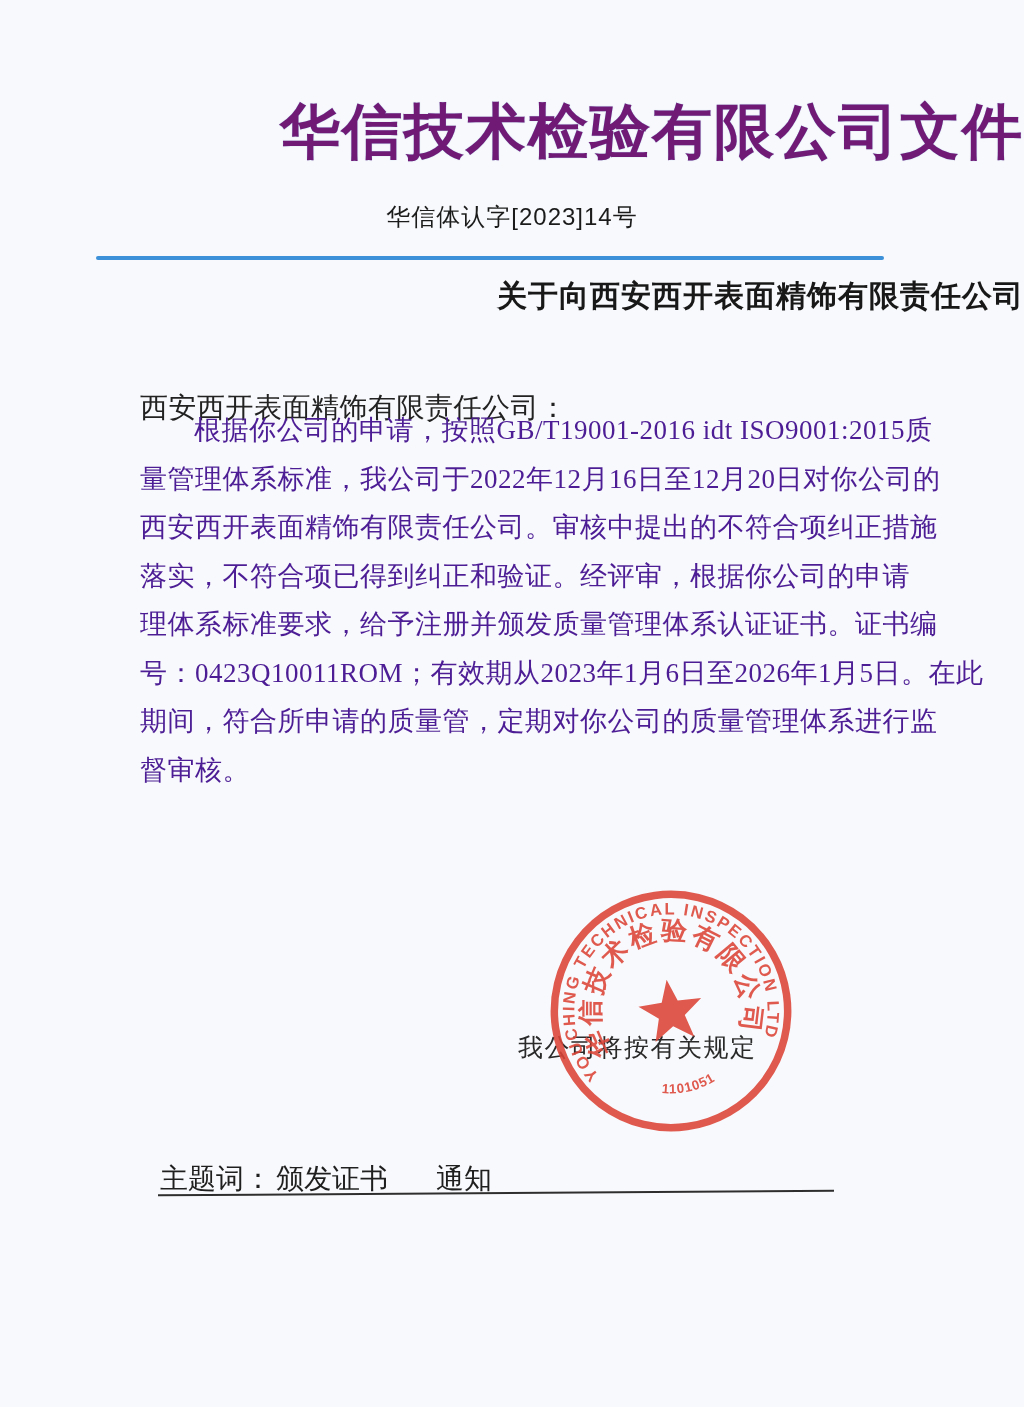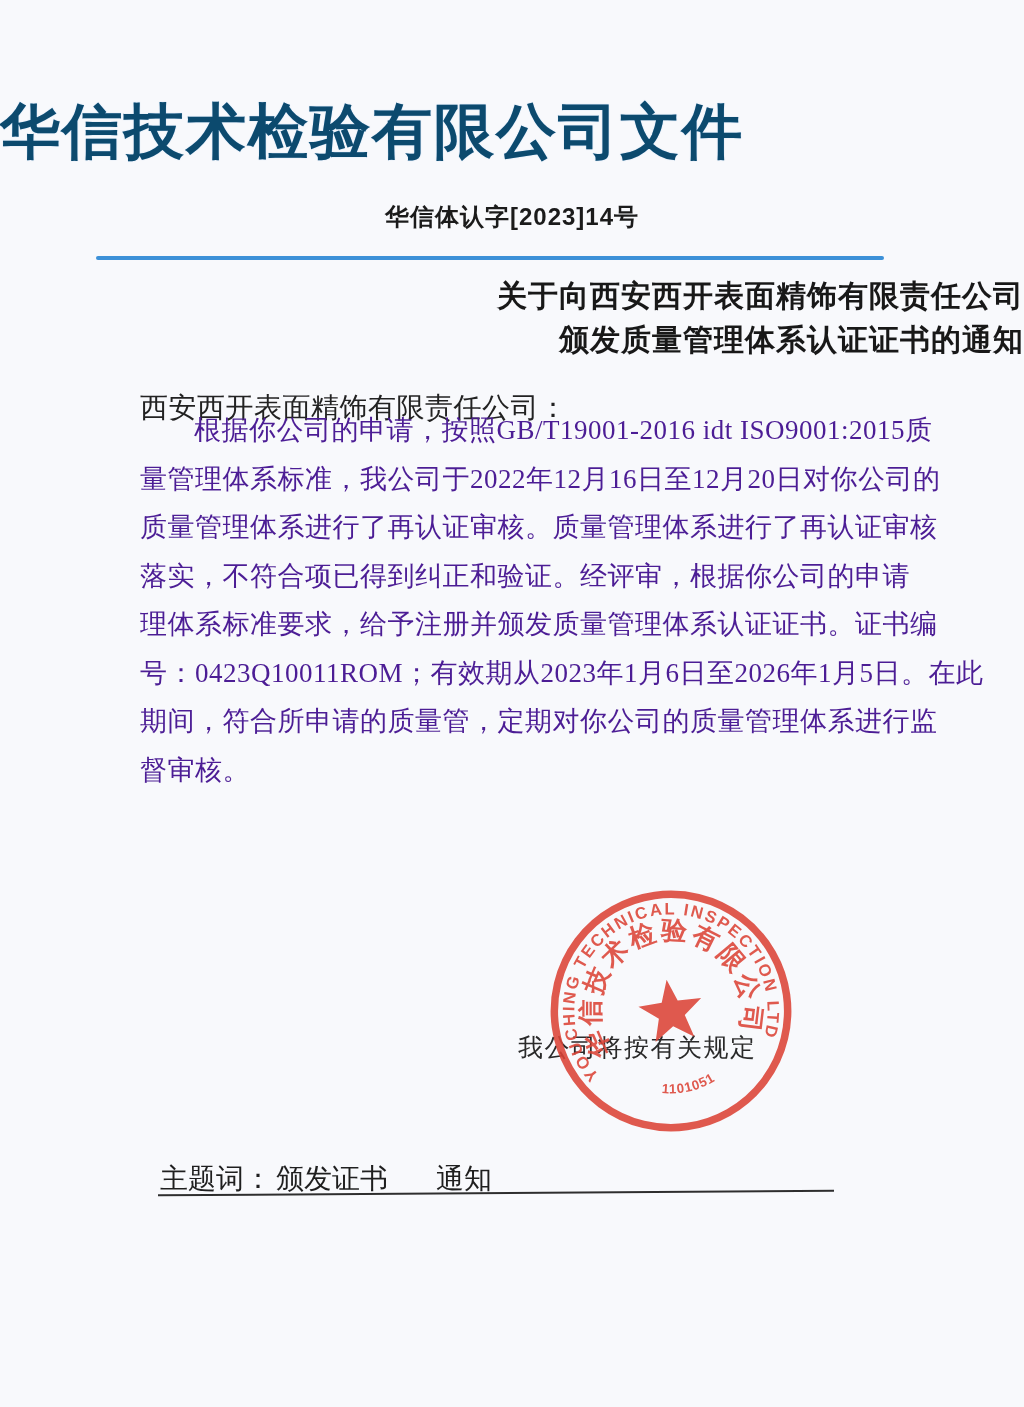--- a/index.html
+++ b/index.html
@@ -6,32 +6,32 @@
   .page{
     position:relative;
     width:1024px;height:1407px;
     margin:0 auto;
     background:#f8f9fc;
     overflow:hidden;
     font-family:"Liberation Serif","DejaVu Serif",serif;
   }
   .org-title{
     position:absolute;top:92px;left:0;right:0;
-    text-align:left;
+    text-align:right;
     font-family:"Liberation Sans","DejaVu Sans",sans-serif;
     font-weight:900;font-size:60px;letter-spacing:2px;
-    color:#0c4a6e;
+    color:#701a75;
     text-shadow:0 0 1px rgba(78,149,218,.55);
     white-space:nowrap;
   }
   .doc-number{
     position:absolute;top:201px;left:0;right:0;
     text-align:center;
     font-family:"Liberation Sans","DejaVu Sans",sans-serif;
-    font-weight:700;font-size:24px;letter-spacing:1px;
+    font-weight:400;font-size:24px;letter-spacing:1px;
     color:#1b1b1b;
   }
   .rule{
     position:absolute;top:256px;left:96px;width:788px;height:4px;
     background:#3d91d8;border-radius:2px;
   }
   .doc-title{
     position:absolute;top:274px;left:0;right:0;
     text-align:right;
     font-family:"Liberation Sans","DejaVu Sans",sans-serif;
@@ -78,29 +78,28 @@
 <div class="page">
 
   <div class="org-title">华信技术检验有限公司文件</div>
 
   <div class="doc-number">华信体认字[2023]14号</div>
 
   <div class="rule"></div>
 
   <div class="doc-title">
     <div>关于向西安西开表面精饰有限责任公司</div>
-    <div>颁发质量管理体系认证证书的通知</div>
   </div>
 
   <div class="salutation">西安西开表面精饰有限责任公司：</div>
 
   <div class="body-text">
     <div class="body-line first">根据你公司的申请，按照GB/T19001-2016 idt ISO9001:2015质</div>
     <div class="body-line">量管理体系标准，我公司于2022年12月16日至12月20日对你公司的</div>
-    <div class="body-line">质量管理体系进行了再认证审核。质量管理体系进行了再认证审核</div>
+    <div class="body-line">西安西开表面精饰有限责任公司。审核中提出的不符合项纠正措施</div>
     <div class="body-line">落实，不符合项已得到纠正和验证。经评审，根据你公司的申请</div>
     <div class="body-line">理体系标准要求，给予注册并颁发质量管理体系认证证书。证书编</div>
     <div class="body-line">号：0423Q10011ROM；有效期从2023年1月6日至2026年1月5日。在此</div>
     <div class="body-line">期间，符合所申请的质量管，定期对你公司的质量管理体系进行监</div>
     <div class="body-line">督审核。</div>
   </div>
 
   <div class="sign-date">我公司将按有关规定</div>
 
   <div class="stamp">

